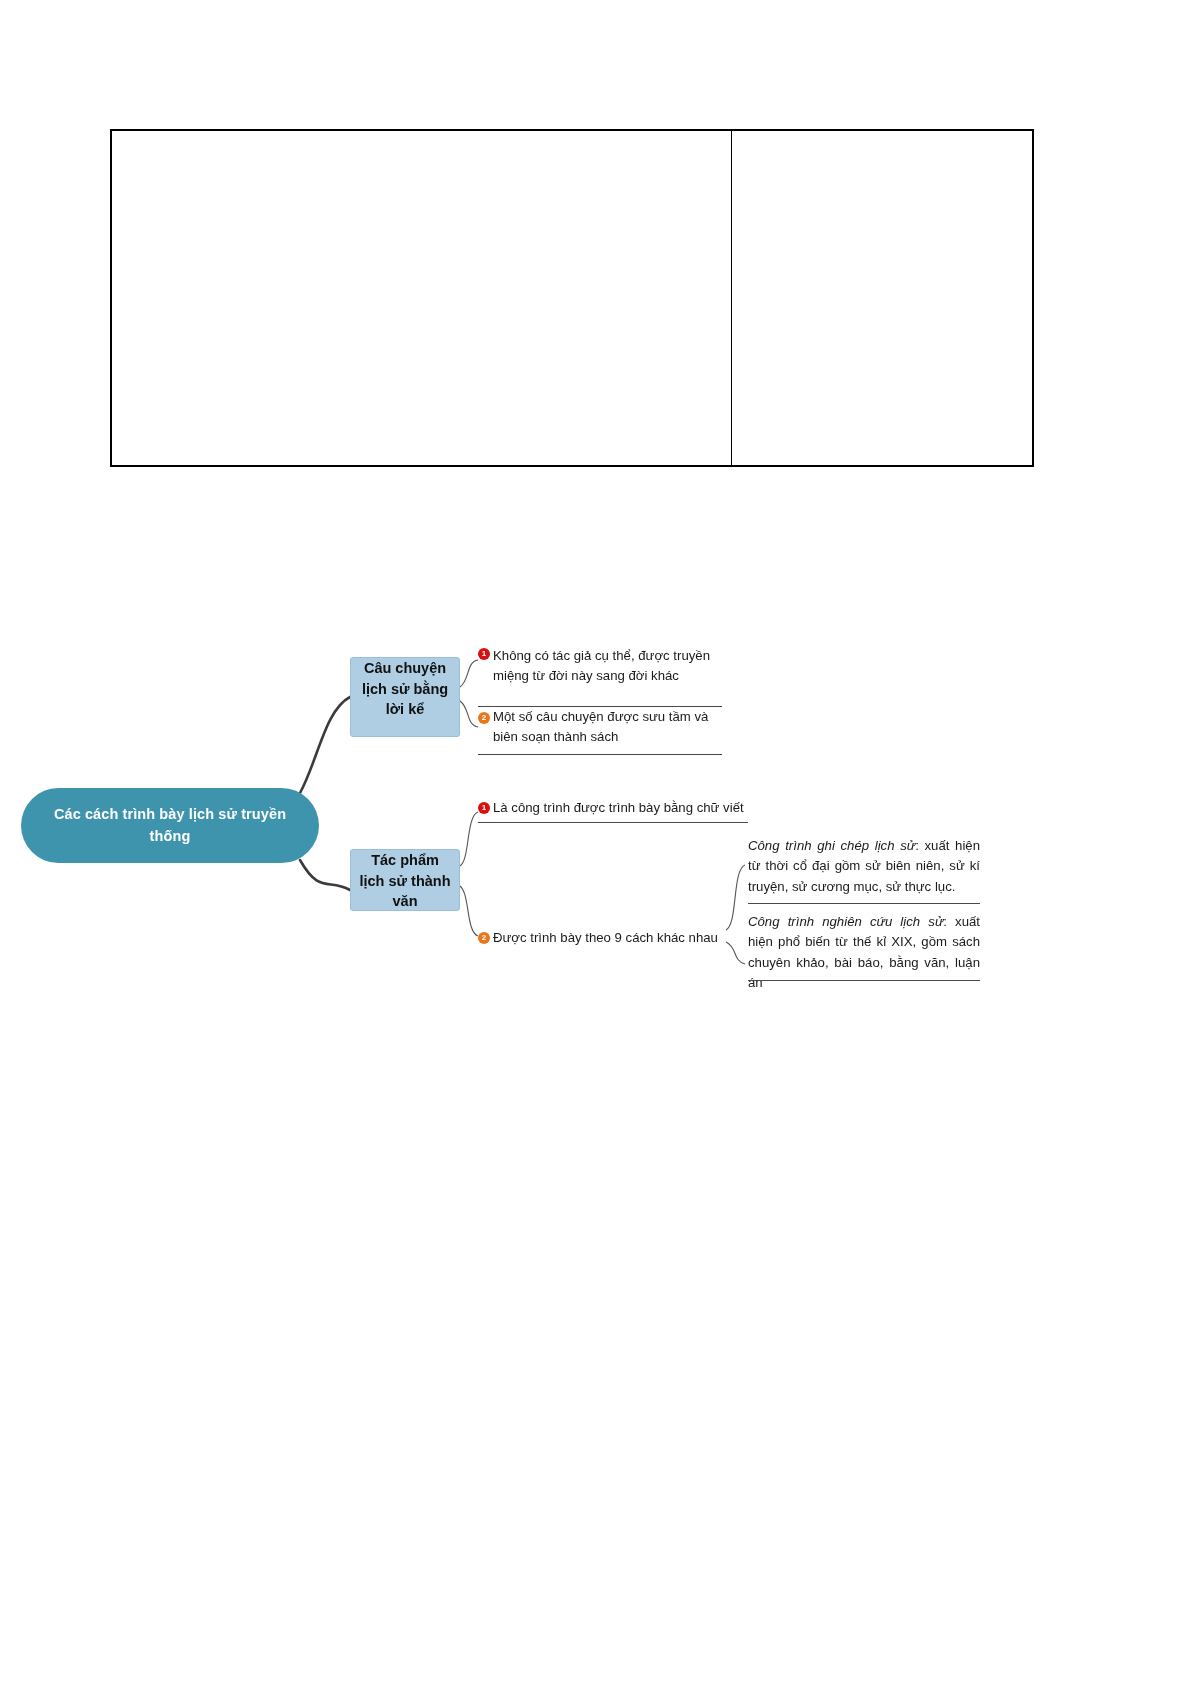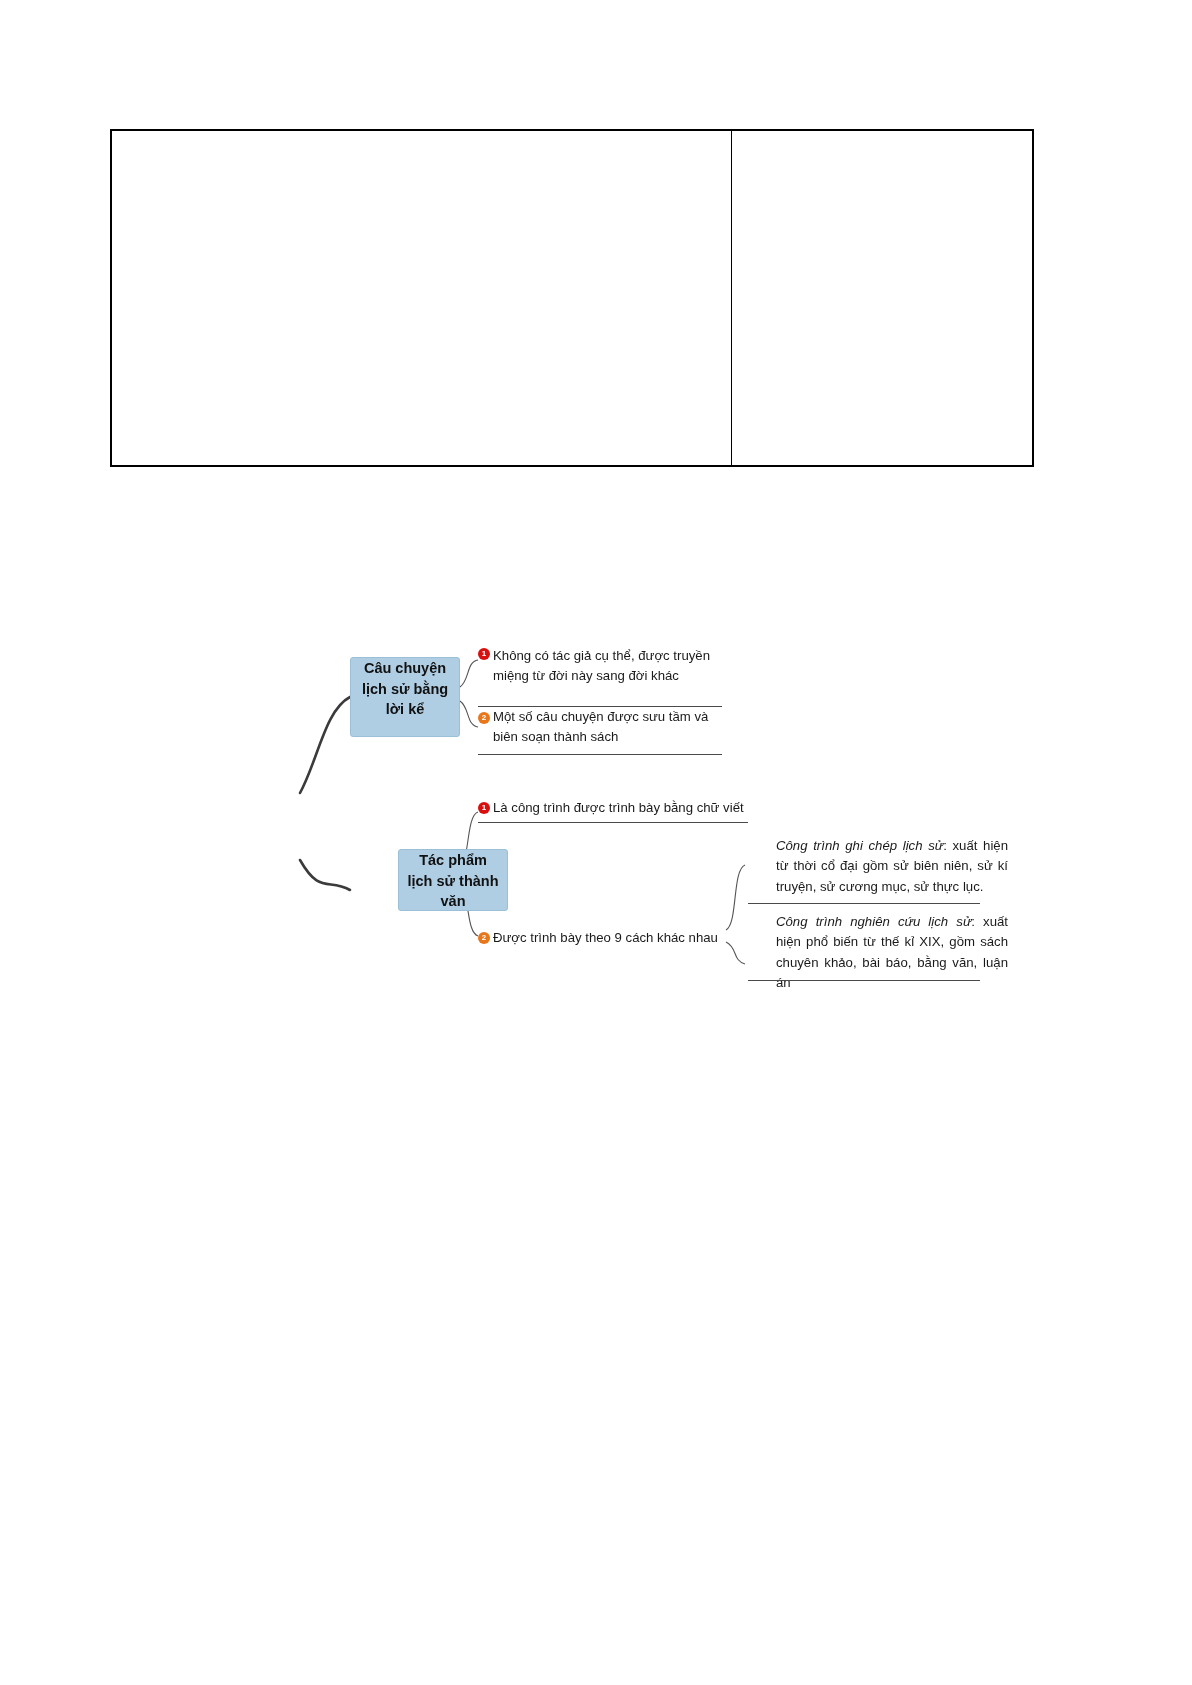--- a/index.html
+++ b/index.html
@@ -40,21 +40,21 @@
 
   
   .branch-node{
     position:absolute;background:#AFCDE3;border:1px solid #9CBFD8;
     border-radius:3px;
     display:flex;align-items:flex-start;justify-content:center;
     text-align:center;color:#111111;font-weight:bold;font-size:14.5px;
     line-height:1.42;box-sizing:border-box;padding:0 8px;
   }
   #branch-oral{left:350px;top:97px;width:110px;height:80px;}
-  #branch-written{left:350px;top:289px;width:110px;height:62px;margin-left:48px;}
+  #branch-written{left:350px;top:289px;width:110px;height:62px;}
 
   
   .leaf{position:absolute;font-size:13.2px;line-height:1.52;color:#1a1a1a;}
   .leaf .bullet{
     position:absolute;left:0;width:12px;height:12px;border-radius:50%;
     color:#ffffff;font-size:8px;font-weight:bold;line-height:12px;
     text-align:center;
   }
   .leaf .bullet.red{background:#D81010;}
   .leaf .bullet.orange{background:#E8761B;}
@@ -62,21 +62,20 @@
 
   .leaf.justify .txt{text-align:justify;margin-top:24px;}
 
   
   .rule{position:absolute;height:1px;background:#4a4a4a;}
 
   
   .detail{
     position:absolute;font-size:13.2px;line-height:1.55;color:#1a1a1a;
     text-align:justify;
-    margin-left:28px;
   }
   .detail .lead{font-style:italic;}
 </style>
 </head>
 <body>
 
 <div id="doc-table">
   <div class="cell cell-left"></div>
   <div class="cell cell-right"></div>
 </div>
@@ -95,20 +94,23 @@
 
     <path d="M 460 306 C 470 300, 466 256, 478 252" fill="none" stroke="#555" stroke-width="1.1"></path>
 
     <path d="M 460 326 C 470 334, 466 372, 478 376" fill="none" stroke="#555" stroke-width="1.1"></path>
 
     <path d="M 726 370 C 738 364, 732 310, 745 305" fill="none" stroke="#555" stroke-width="1.1"></path>
 
     <path d="M 726 382 C 738 388, 732 400, 745 404" fill="none" stroke="#555" stroke-width="1.1"></path>
   </svg>
 
+  <div id="central-node">
+    <span>Các cách trình bày lịch sử truyền thống</span>
+  </div>
 
   <div id="branch-oral" class="branch-node">
     <span>Câu chuyện lịch sử bằng lời kể</span>
   </div>
 
   <div id="branch-written" class="branch-node">
     <span>Tác phẩm lịch sử thành văn</span>
   </div>
 
   <div class="leaf justify" style="left:478px;top:62px;width:232px;">

